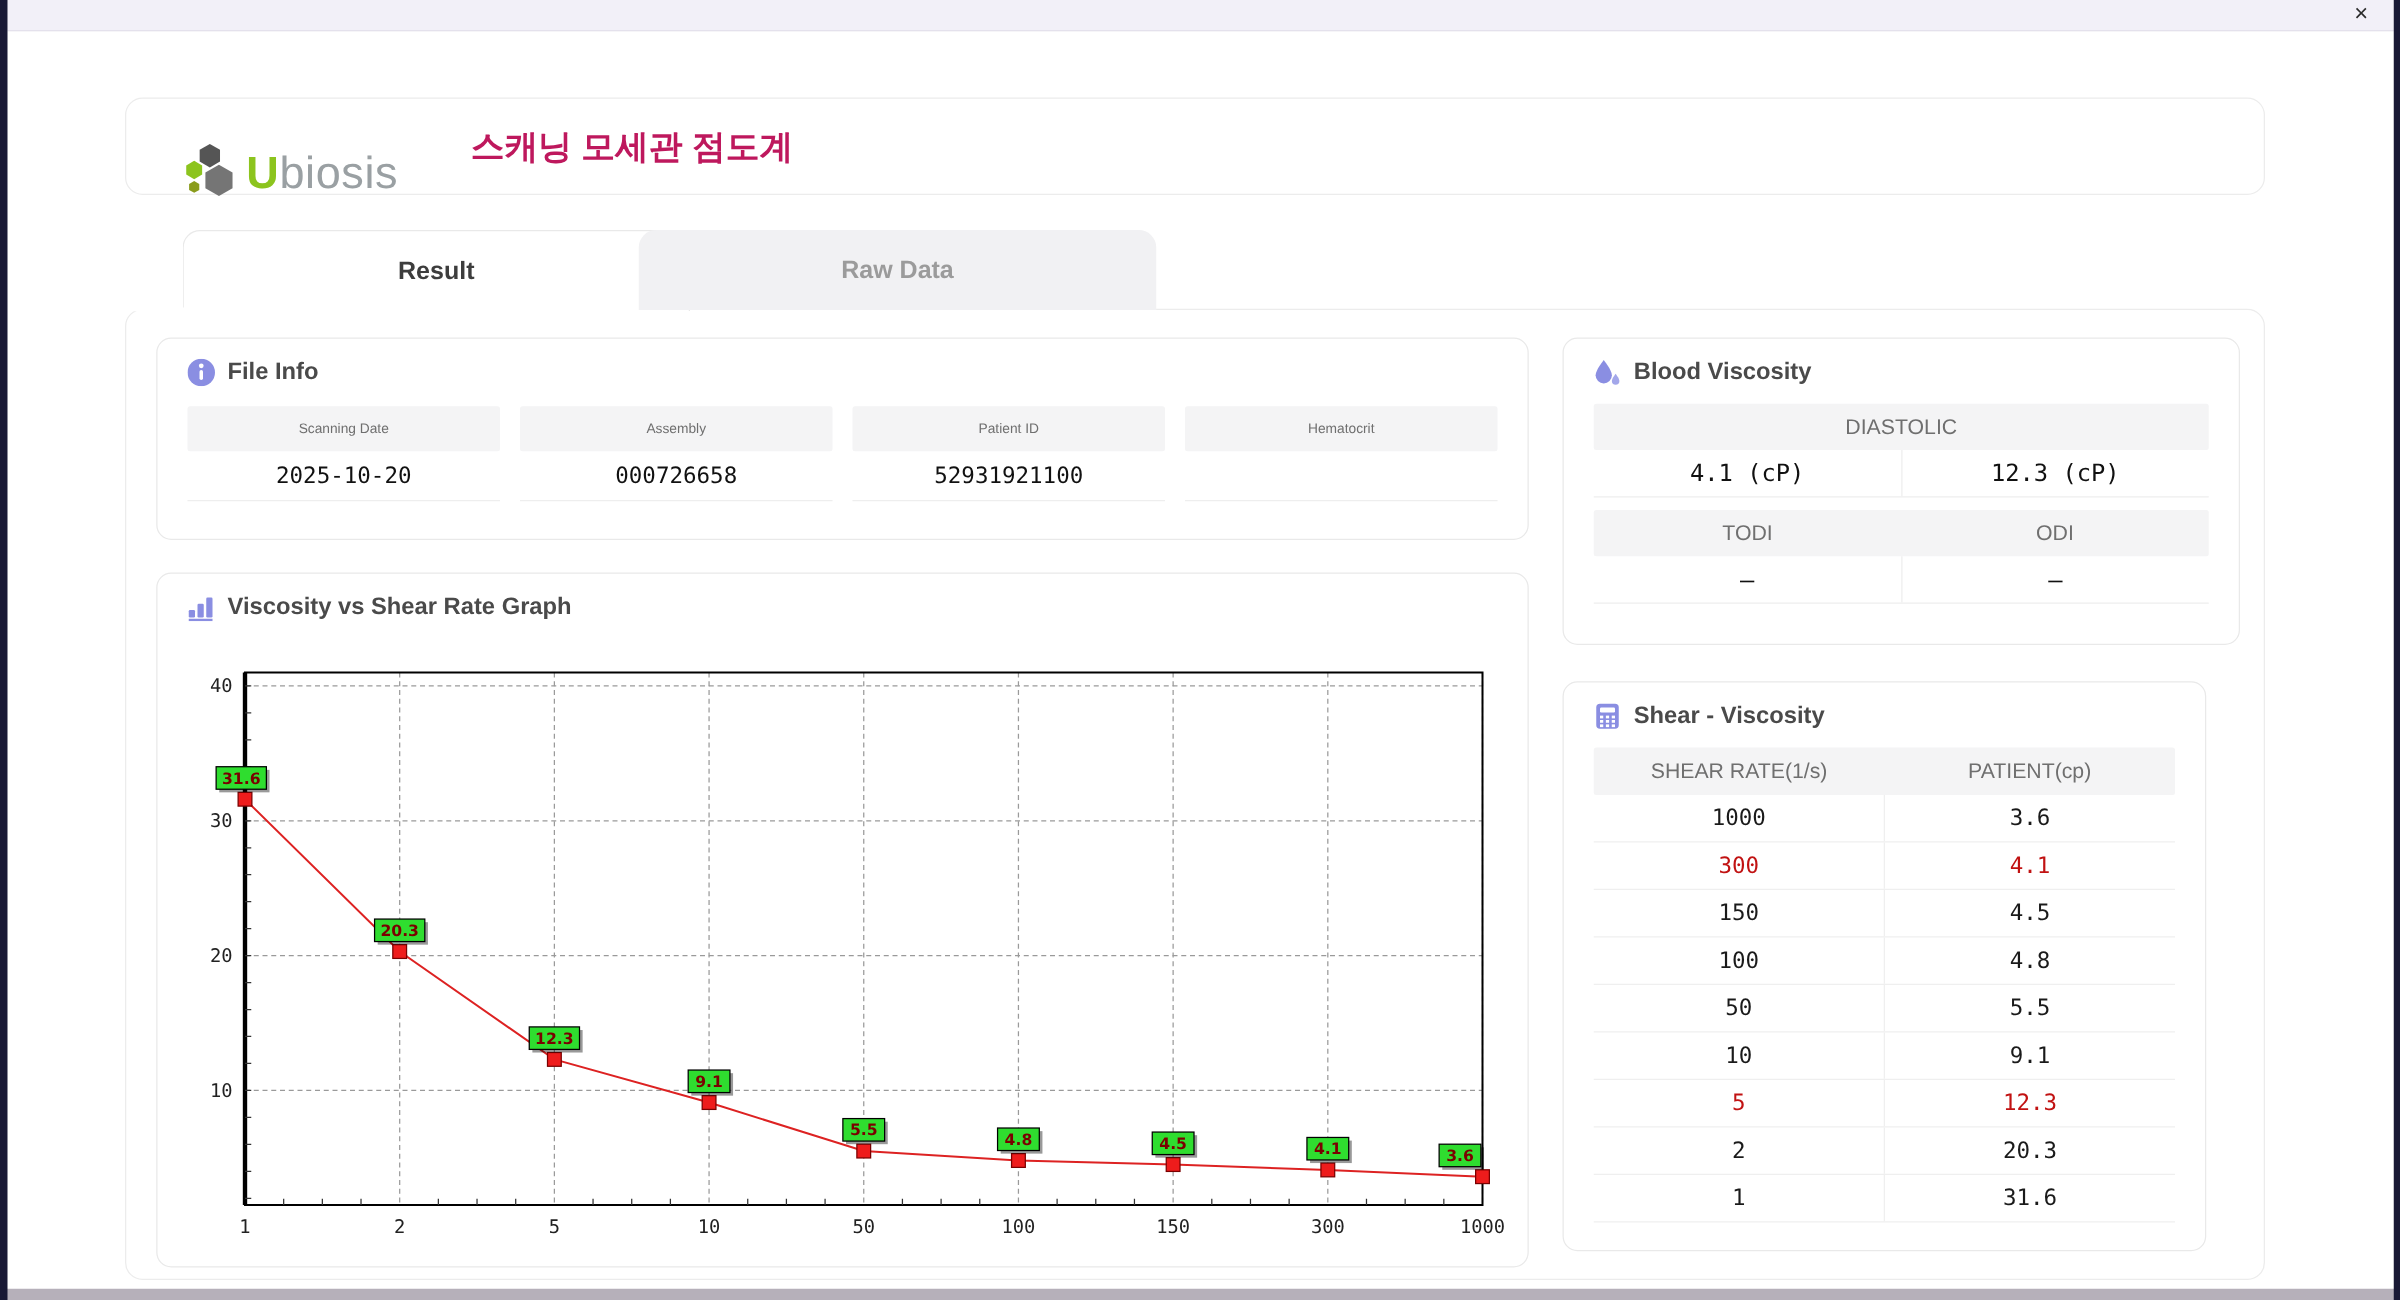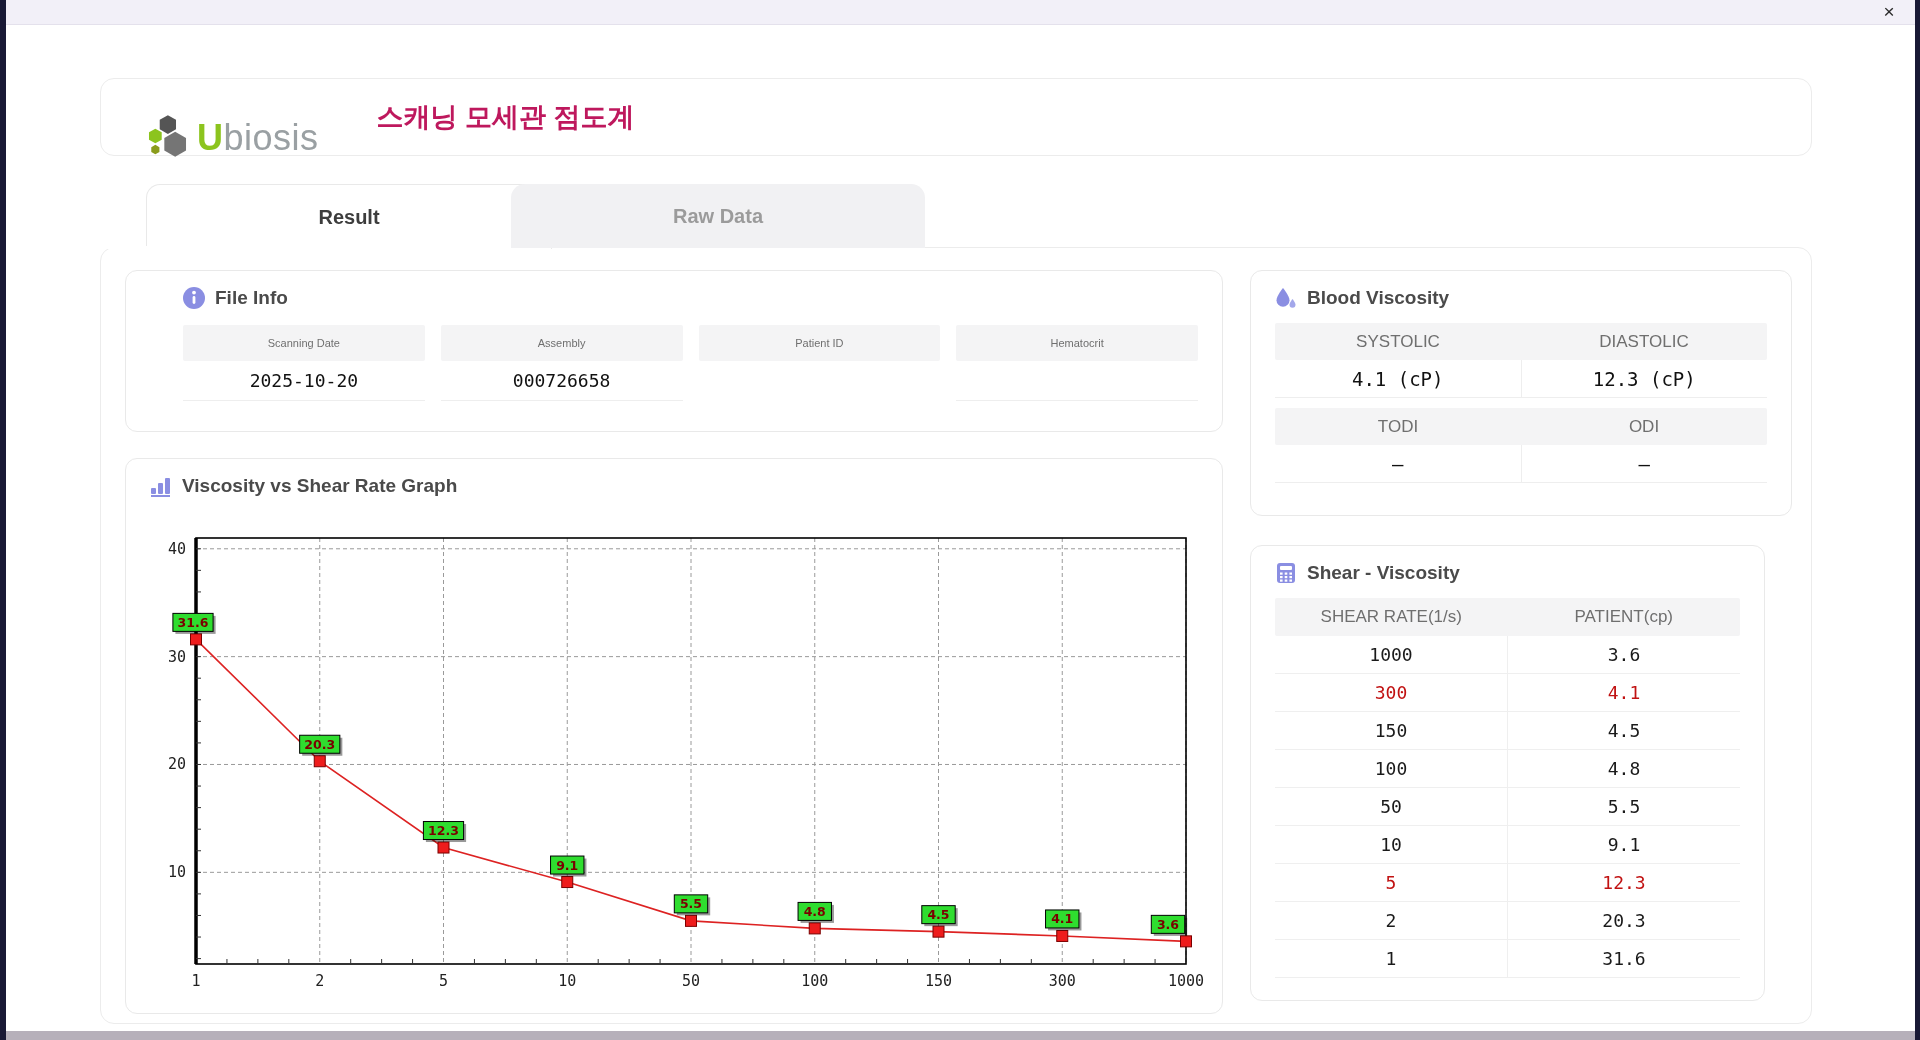--- a/index.html
+++ b/index.html
@@ -32,21 +32,21 @@
   .tab-active { left:105px; width:406px; background:#ffffff; color:#3d3d3d;
                 border:1px solid #e9e9e9; border-bottom:none; height:65px;margin-left:41px; }
   .tab-inactive { left:511px; width:414px; background:#f1f1f3; color:#9b9b9b; }
 
   
   .main-card { position:absolute; left:100px; top:247px; width:1712px; height:777px;
                border:1px solid #ececec; border-radius:14px; background:#fff; }
   .tab-joint { position:absolute; left:106px; top:246px; width:404px; height:3px; background:#fff; z-index:11; }
 
   .panel { position:absolute; border:1px solid #e9e9e9; border-radius:12px; background:#fff; }
-  .panel-fileinfo { left:125px; top:270px;  width:1098px; height:162px;padding-left:33px; }
+  .panel-fileinfo { left:125px; top:270px;  width:1098px; height:162px; }
   .panel-graph    { left:125px; top:458px;  width:1098px; height:556px; }
   .panel-blood    { left:1250px; top:270px; width:542px;  height:246px; }
   .panel-shear    { left:1250px; top:545px; width:515px;  height:456px; }
 
   .panel-title { display:flex; align-items:center; gap:10px; padding:16px 0 0 24px; }
   .panel-title .t { font-size:19px; font-weight:700; color:#4a4a4a; }
   .icon-badge { width:22px; height:22px; flex:0 0 auto; }
 
   
   .fi-cols { display:flex; gap:16px; margin:16px 24px 0 24px; }
@@ -122,20 +122,21 @@
     <div class="fi-col">
       <div class="fi-head">Scanning Date</div>
       <div class="fi-val">2025-10-20</div>
     </div>
     <div class="fi-col">
       <div class="fi-head">Assembly</div>
       <div class="fi-val">000726658</div>
     </div>
     <div class="fi-col">
       <div class="fi-head">Patient ID</div>
+      <div class="fi-val">52931921100</div>
     </div>
     <div class="fi-col">
       <div class="fi-head">Hematocrit</div>
       <div class="fi-val"></div>
     </div>
   </div>
 </div>
 
 <div class="panel panel-graph">
   <div class="panel-title">
@@ -263,21 +264,20 @@
 <div class="panel panel-blood">
   <div class="panel-title">
     <svg class="icon-badge" viewBox="0 0 22 22">
       <path d="M8 1 C8 1 1.5 9 1.5 13.2 A6.5 6.5 0 0 0 14.5 13.2 C14.5 9 8 1 8 1 Z" fill="#8a8ee2"></path>
       <path d="M17.5 12 C17.5 12 14.5 15.8 14.5 17.8 A3 3 0 0 0 20.5 17.8 C20.5 15.8 17.5 12 17.5 12 Z" fill="#a3a7ea"></path>
     </svg>
     <div class="t">Blood Viscosity</div>
   </div>
   <div class="bv-table">
     <div class="bv-headrow">
-      <div class="bv-cell bv-h">SYSTOLIC</div>
       <div class="bv-cell bv-h">DIASTOLIC</div>
     </div>
     <div class="bv-valrow">
       <div class="bv-cell bv-v">4.1 (cP)</div>
       <div class="bv-cell bv-v">12.3 (cP)</div>
     </div>
     <div class="bv-gap"></div>
     <div class="bv-headrow">
       <div class="bv-cell bv-h">TODI</div>
       <div class="bv-cell bv-h">ODI</div>

